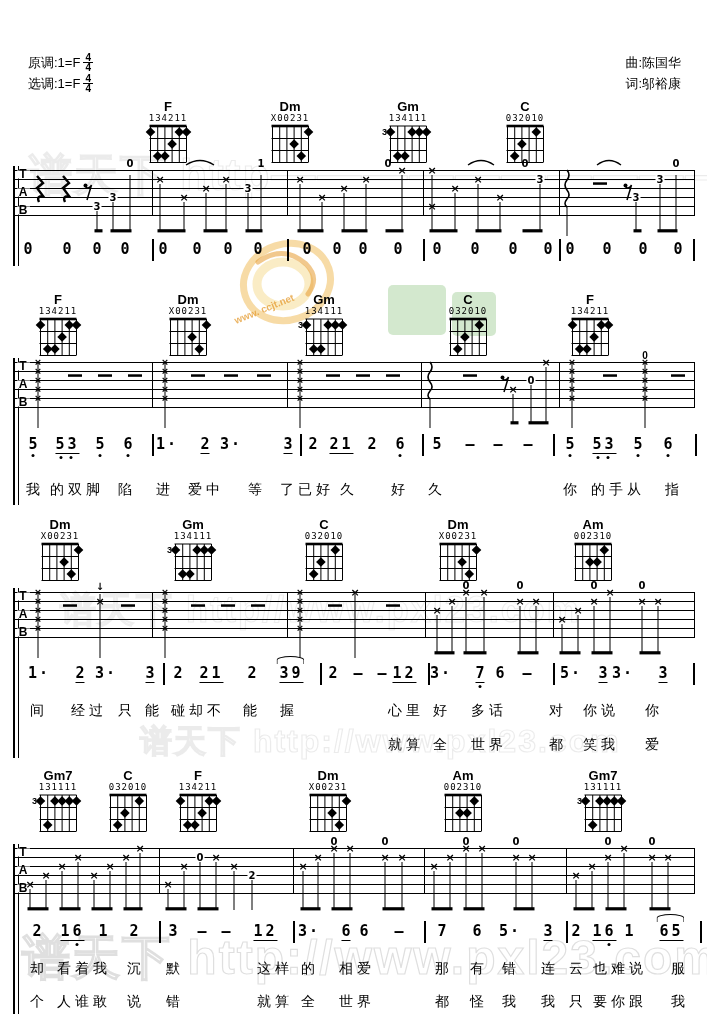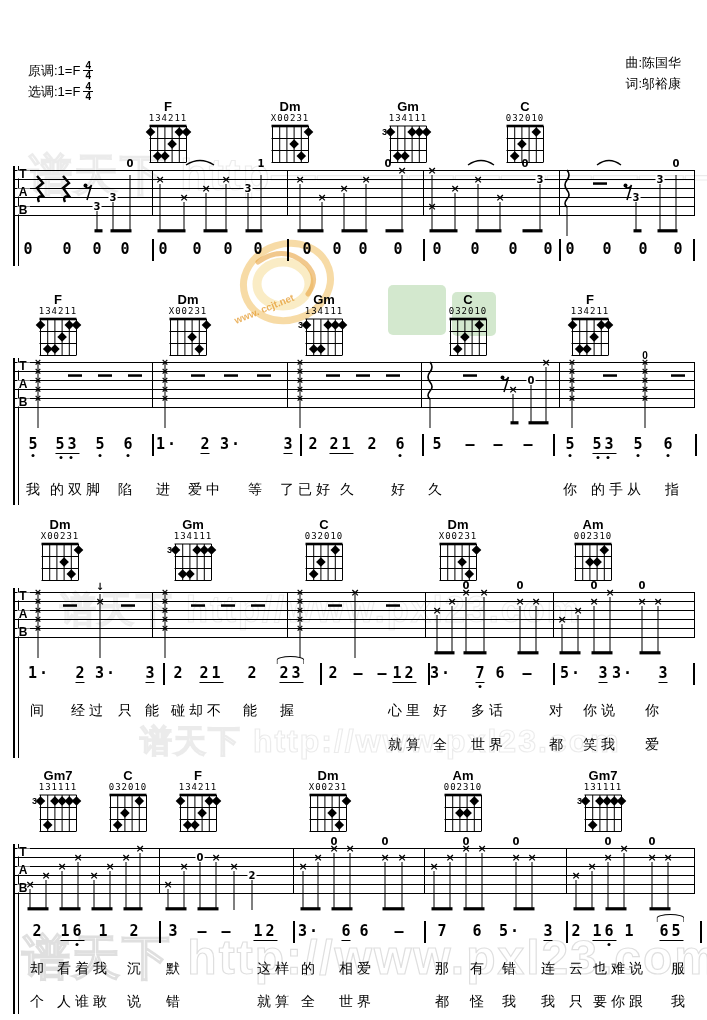--- a/index.html
+++ b/index.html
@@ -1,20 +1,20 @@
 <!DOCTYPE html>
 <html><head>
 <meta charset="utf-8">
 <style>
   html,body{margin:0;padding:0;background:#888;}
   .page{position:relative;width:707px;height:1020px;background:#ffffff;margin:0 auto;
         font-family:"Liberation Sans","DejaVu Sans",sans-serif;overflow:hidden;color:#000;}
   .title{position:absolute;top:8px;left:0;width:100%;text-align:center;
          font-size:30px;font-weight:bold;letter-spacing:5px;}
-  .keys{position:absolute;left:28px;top:60px;font-size:13px;}
+  .keys{position:absolute;left:28px;top:52px;font-size:13px;}
   .key-line{display:flex;align-items:center;height:21px;white-space:nowrap;}
   .frac{display:inline-flex;flex-direction:column;align-items:center;font-size:10px;
         line-height:9px;margin-left:3px;font-weight:bold;}
   .frac .fnum{border-bottom:1px solid #000;padding:0 2px;}
   .credits{position:absolute;right:26px;top:52px;font-size:13px;line-height:21px;text-align:right;}
   .wm-text{position:absolute;font-weight:bold;white-space:nowrap;pointer-events:none;
            color:transparent;-webkit-text-stroke:1.2px rgba(100,100,100,0.28);letter-spacing:2px;}
   .wm-soft{position:absolute;pointer-events:none;}
   .chord{position:absolute;width:56px;text-align:center;}
   .chord .cname{font-size:13px;font-weight:bold;line-height:13px;}
@@ -657,21 +657,21 @@
         <rect x="591.5" y="79.2" width="21" height="3.2" fill="#000"></rect>
         <rect x="639.5" y="79.2" width="21" height="3.2" fill="#000"></rect>
       </svg>
       <div class="tok" style="left: 38px; top: 666px;"><span class="txt">1</span><span class="rdot">·</span></div>
       <div class="tok" style="left: 80px; top: 666px;"><span class="txt u">2</span></div>
       <div class="tok" style="left: 105px; top: 666px;"><span class="txt">3</span><span class="rdot">·</span></div>
       <div class="tok" style="left: 150px; top: 666px;"><span class="txt u">3</span></div>
       <div class="tok" style="left: 178px; top: 666px;"><span class="txt">2</span></div>
       <div class="tok" style="left: 210px; top: 666px;"><span class="txt u" style="letter-spacing: 3px; margin-right: -3px;">21</span></div>
       <div class="tok" style="left: 252px; top: 666px;"><span class="txt">2</span></div>
-      <div class="tok" style="left: 290px; top: 666px;"><span class="tie" style="width: 26px;"></span><span class="txt u" style="letter-spacing: 3px; margin-right: -3px;">23</span></div>
+      <div class="tok" style="left: 290px; top: 666px;"><span class="tie" style="width: 26px;"></span><span class="txt u" style="letter-spacing: 3px; margin-right: -3px;">39</span></div>
       <div class="tok" style="left: 333px; top: 666px;"><span class="txt">2</span></div>
       <div class="tok" style="left: 358px; top: 666px;"><span class="txt">—</span></div>
       <div class="tok" style="left: 382px; top: 666px;"><span class="txt">—</span></div>
       <div class="tok" style="left: 403px; top: 666px;"><span class="txt u" style="letter-spacing: 3px; margin-right: -3px;">12</span></div>
       <div class="tok" style="left: 440px; top: 666px;"><span class="txt">3</span><span class="rdot">·</span></div>
       <div class="tok" style="left: 480px; top: 666px;"><span class="txt u">7</span><span class="dots">
           <i></i>
         </span></div>
       <div class="tok" style="left: 500px; top: 666px;"><span class="txt">6</span></div>
       <div class="tok" style="left: 527px; top: 666px;"><span class="txt">—</span></div>

